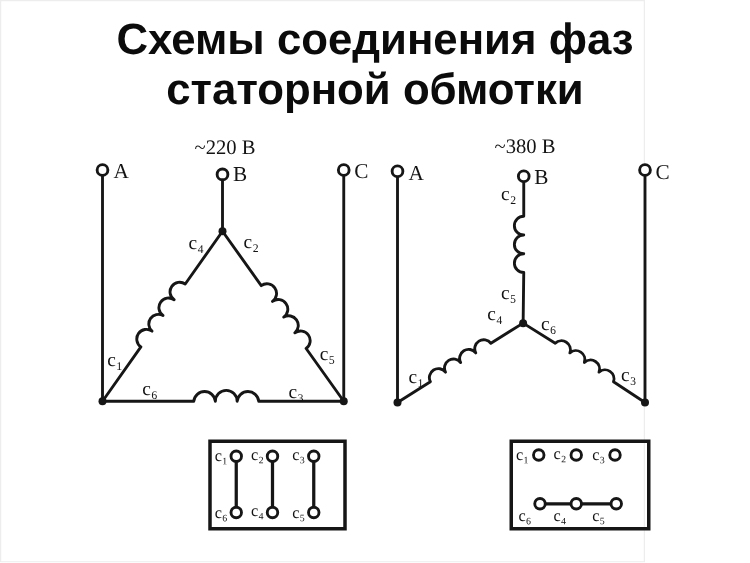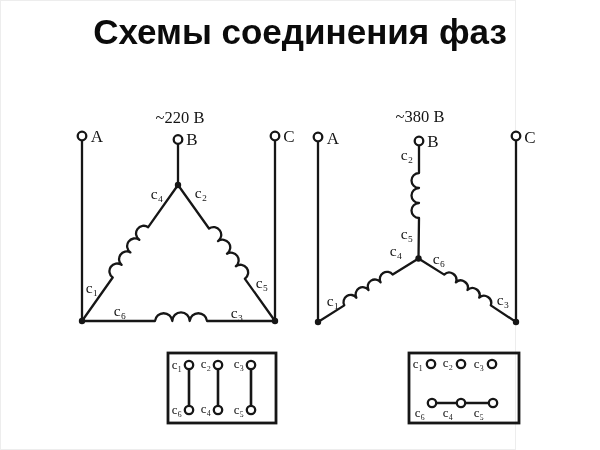--- a/index.html
+++ b/index.html
@@ -43,20 +43,21 @@
   svg text.blabel  { font-size: 13px; }
   .mid { text-anchor: middle; }
 </style>
 </head>
 <body>
 
 <div class="page">
 
   <div class="title">
     <div>Схемы соединения фаз</div>
+    <div>статорной обмотки</div>
   </div>
 
   <svg class="diagram" viewBox="0 0 600 450">
 
     <g>
       <text class="volt mid" x="180" y="123">~220 В</text>
 
       <line class="wire" x1="82" y1="140.5" x2="82" y2="321"></line>
       <line class="wire" x1="178" y1="144" x2="178" y2="185"></line>
       <line class="wire" x1="275" y1="140.5" x2="275" y2="321"></line>

